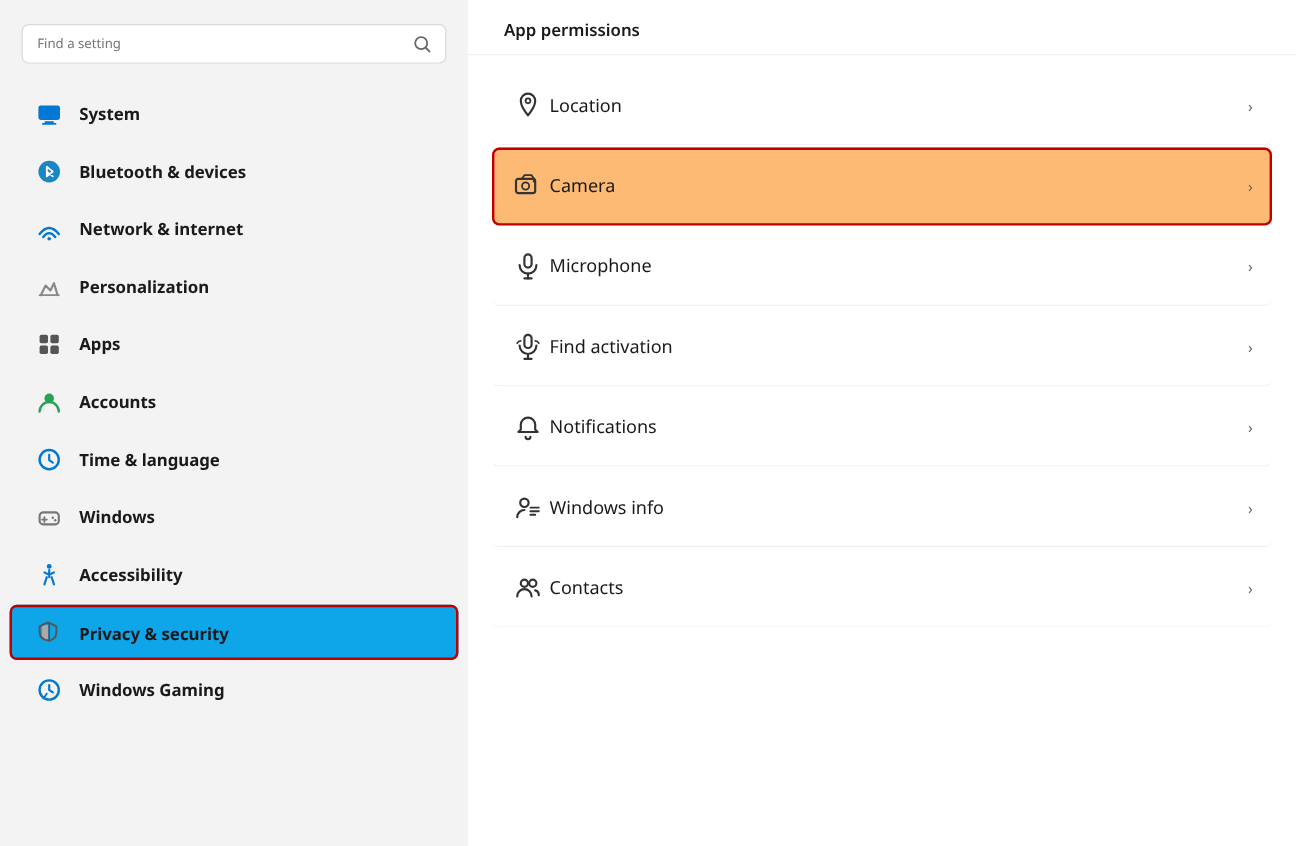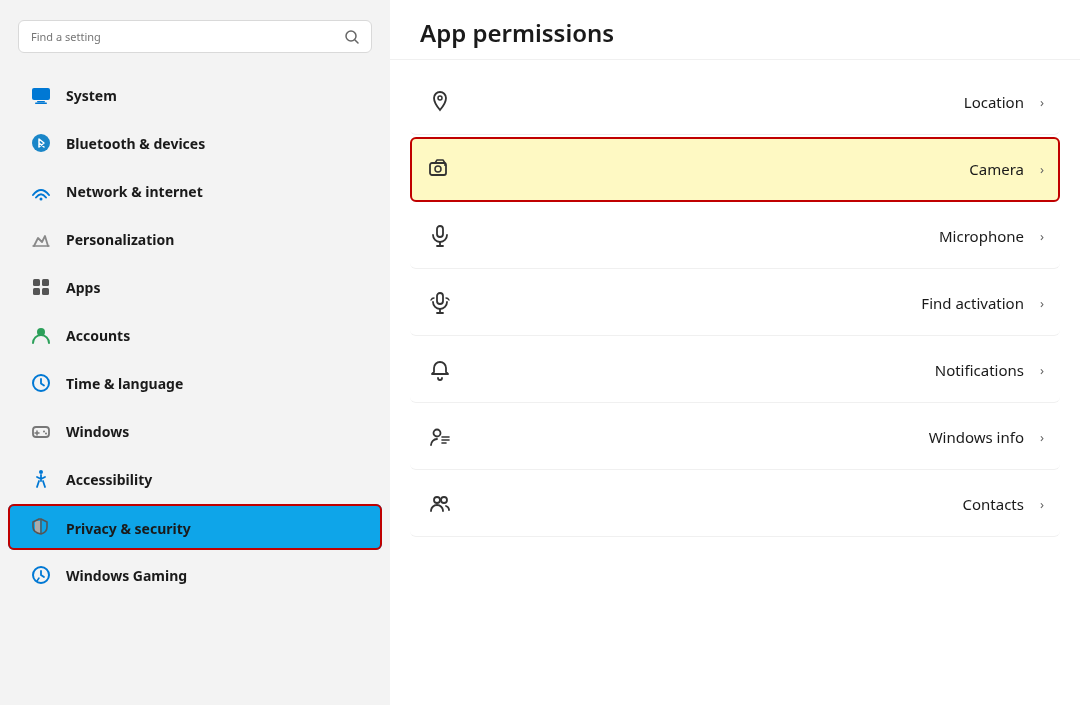--- a/index.html
+++ b/index.html
@@ -95,47 +95,46 @@
     
     .main {
       flex: 1;
       background: #ffffff;
       padding: 0;
       overflow-y: auto;
     }
 
     .main-header {
       padding: 16px 30px 10px 30px;
-      font-size: 24px;
+      font-size: 14px;
       font-weight: 600;
       color: #1a1a1a;
       border-bottom: 1px solid #f0f0f0;
     }
 
     .permission-list {
       padding: 8px 20px;
     }
 
     .permission-item {
       display: flex;
       align-items: center;
       padding: 18px 16px;
       border-bottom: 1px solid #f0f0f0;
       cursor: pointer;
       border-radius: 6px;
       margin: 2px 0;
-      gap: 16px;
+      gap: 4px;
       transition: background 0.1s;
-      text-align: right;
     }
 
     .permission-item.highlighted {
       outline: 2px solid #c00000;
       outline-offset: -2px;
-      background: #fef9c3;
+      background: #fdba74;
     }
 
     .permission-icon {
       width: 28px;
       height: 28px;
       display: flex;
       align-items: center;
       justify-content: center;
       color: #333;
       font-size: 20px;

